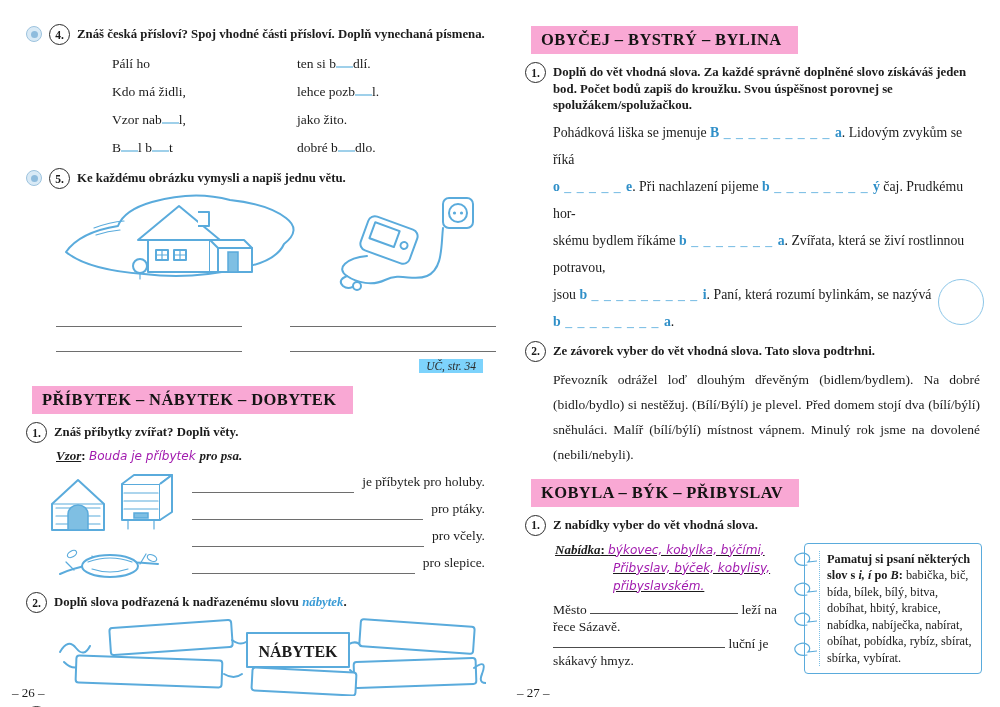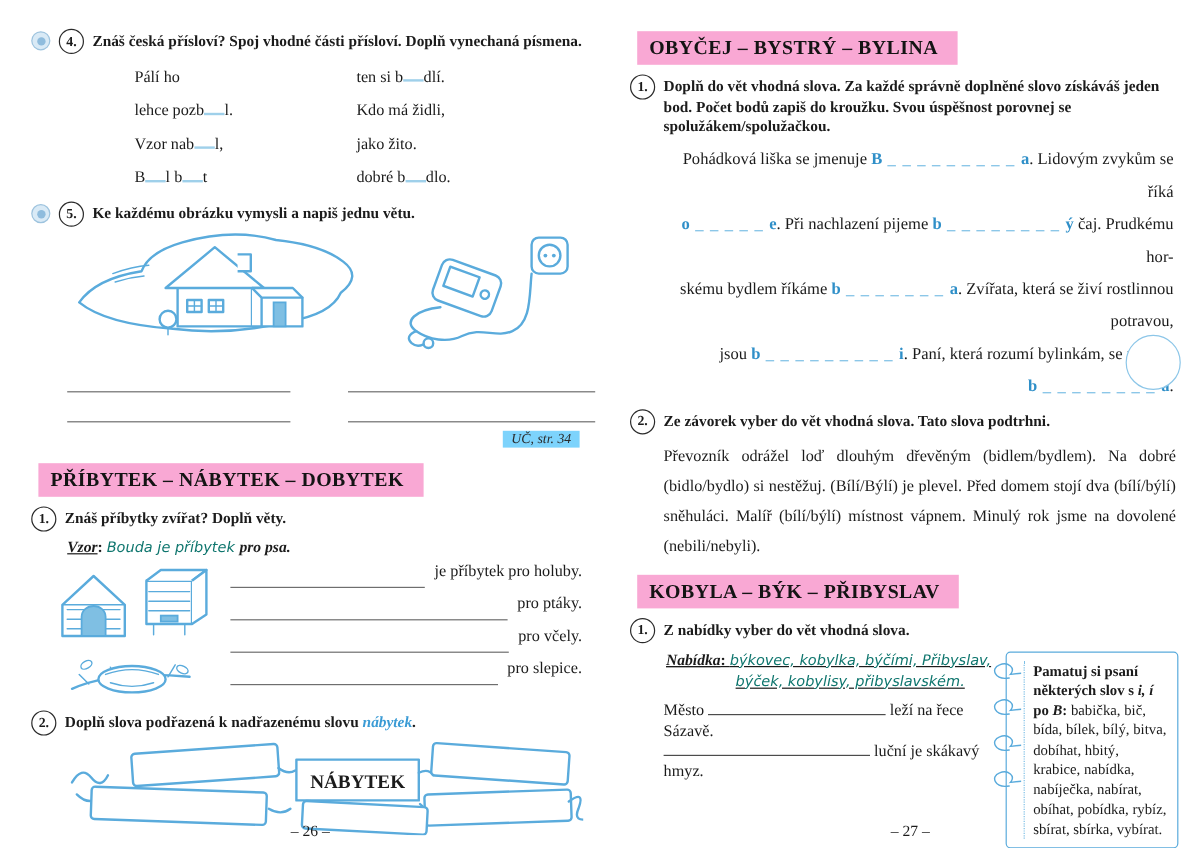--- a/index.html
+++ b/index.html
@@ -26,21 +26,21 @@
   
   .sec-head { display:inline-block; background:#f9a8d4; color:#141414; font-weight:bold;
               font-size:16.5px; letter-spacing:0.4px; padding:4px 16px 4px 10px; margin:6px 0 8px 6px; }
 
   
   .seg.t  { }
   .seg.b  { color:#2f8fc8; font-weight:bold; }
   .seg.d  { color:#7cbfe5; font-weight:bold; letter-spacing:1px; }
   .seg.u  { display:inline-block; width:17px; height:0.85em; border-bottom:2.2px solid #9fd0ea; }
   .seg.wl { display:inline-block; height:0.9em; border-bottom:1.2px solid #4c4c4c; }
-  .seg.hw { color:#0f766e; font-style:italic; font-family:"DejaVu Sans", sans-serif; font-size:0.93em; }
+  .seg.hw { color:#a21caf; font-style:italic; font-family:"DejaVu Sans", sans-serif; font-size:0.93em; }
   .seg.hwb{ color:#3a9bd5; font-style:italic; font-weight:bold; }
   .seg.vz { font-weight:bold; font-style:italic; text-decoration:underline; }
   .seg.it { font-weight:bold; font-style:italic; }
   .seg.bold { font-weight:bold; }
   .seg.boldit { font-weight:bold; font-style:italic; }
 
   
   .prov-grid { display:grid; grid-template-columns:185px 1fr; margin-left:86px;
                font-size:13.5px; line-height:28px; }
 
@@ -51,37 +51,37 @@
   .ans-line { height:25px; border-bottom:1.2px solid #6e6e6e; }
 
   .ref-row { text-align:right; margin:4px 6px 2px 0; }
   .ref-chip { display:inline-block; background:#7dd3fc; color:#2b2b2b; font-style:italic;
               font-size:11.5px; padding:1px 7px; }
 
   
   .vzor { margin:2px 0 4px 30px; font-size:13px; }
   .hab { overflow:hidden; }
   .hab-pics { float:left; width:140px; height:118px; margin:0 8px 0 18px; }
-  .hab-row { display:flex; align-items:flex-start; gap:8px; height:27px; font-size:13.5px; }
+  .hab-row { display:flex; align-items:center; gap:8px; height:27px; font-size:13.5px; }
   .hab-row .ans-line { flex:1; height:22px; }
   .hab-row .hab-label { white-space:nowrap; padding-right:4px; }
 
   
   .banner-wrap { margin:0 6px 2px 28px; }
 
-  .page-num { position:absolute; bottom:6px; left:0; right:0; text-align:center; font-size:13px;padding-left:12px; }
+  .page-num { position:absolute; bottom:6px; left:0; right:0; text-align:left; font-size:13px;padding-left:12px; }
 
   
   .fill-area { position:relative; margin-left:28px; margin-right:4px; }
-  .fill-line { font-size:13.8px; line-height:27px;text-align:right; }
+  .fill-line { font-size:13.8px; line-height:27px; }
   .points-circle { position:absolute; right:-6px; bottom:10px; width:46px; height:46px;
                    border:1.6px solid #8cc6e8; border-radius:50%; background:#fff; }
   .para { margin-left:28px; margin-right:2px; font-size:13.5px; line-height:25px; text-align:justify; }
 
-  .note-box { float:right; width:144px; margin:2px 0 8px 10px; position:relative;
+  .note-box { float:right; width:178px; margin:2px 0 8px 10px; position:relative;
               border:1.6px solid #5aabdc; border-radius:4px; background:#fff; padding:7px 8px 7px 14px; }
   .note-box .note-text { font-size:12.3px; line-height:16.5px; border-left:1.5px dotted #7cbfe5; padding-left:7px; }
   .coil { position:absolute; left:-14px; width:26px; height:16px; }
 
   .nabidka { margin:2px 0 6px 30px; font-size:13px; line-height:17px; max-width:300px;
              padding-left:58px; text-indent:-58px;text-decoration:underline; }
   .kob-sent { margin-left:28px; font-size:13.5px; line-height:17px; }
 
   svg .ln { stroke:#5aabdc; stroke-width:2; fill:none; stroke-linecap:round; stroke-linejoin:round; }
   svg .lnf { stroke:#5aabdc; stroke-width:2; fill:#fff; stroke-linejoin:round; }
@@ -97,22 +97,22 @@
 
     <section class="ex">
       <div class="ex-head">
         <span class="mascot"></span>
         <span class="num">4.</span>
         <h3 class="instr">Znáš česká přísloví? Spoj vhodné části přísloví. Doplň vynechaná písmena.</h3>
       </div>
       <div class="prov-grid">
         <div><span class="seg t">Pálí ho</span></div>
         <div><span class="seg t">ten si b</span><span class="seg u"></span><span class="seg t">dlí.</span></div>
+        <div><span class="seg t">Kdo má židli,</span></div>
         <div><span class="seg t">lehce pozb</span><span class="seg u"></span><span class="seg t">l.</span></div>
-        <div><span class="seg t">Kdo má židli,</span></div>
         <div><span class="seg t">Vzor nab</span><span class="seg u"></span><span class="seg t">l,</span></div>
         <div><span class="seg t">jako žito.</span></div>
         <div><span class="seg t">B</span><span class="seg u"></span><span class="seg t">l b</span><span class="seg u"></span><span class="seg t">t</span></div>
         <div><span class="seg t">dobré b</span><span class="seg u"></span><span class="seg t">dlo.</span></div>
       </div>
     </section>
 
     <section class="ex">
       <div class="ex-head">
         <span class="mascot"></span>

